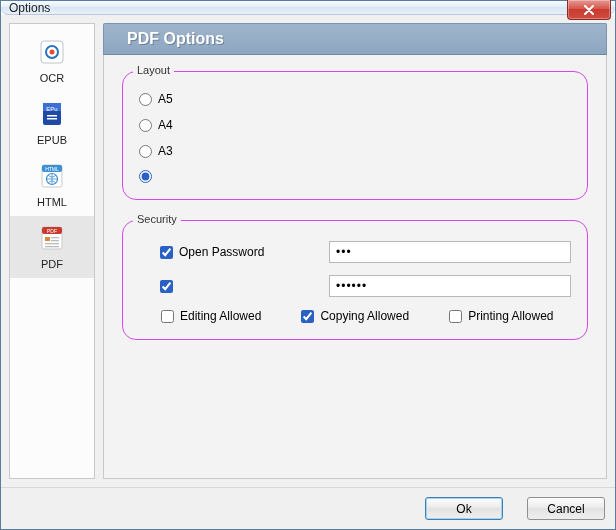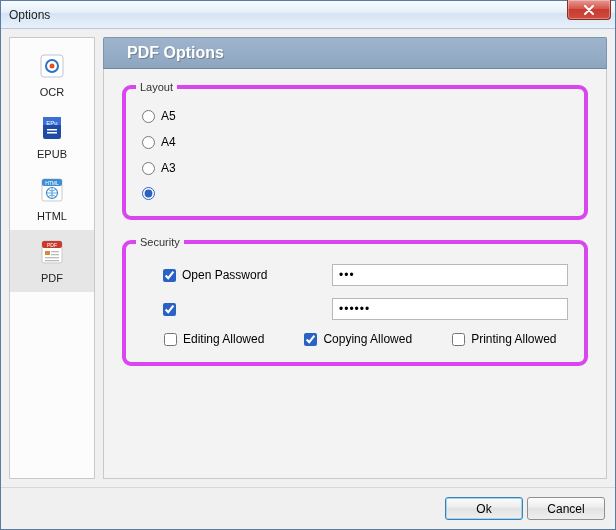--- a/index.html
+++ b/index.html
@@ -14,27 +14,28 @@
     width: 616px;
     height: 530px;
     border: 1px solid #5a7ca0;
     background: #fff;
     position: relative;
     display: flex;
     flex-direction: column;
   }
   
   .titlebar {
-    height: 28px;
+    height: 14px;
     background: linear-gradient(to bottom, #f7fbff 0%, #e4eef8 45%, #d5e4f3 46%, #e8f1fa 100%);
     border-bottom: 1px solid #b8c8da;
     display: flex;
     align-items: center;
     padding: 0 0 0 8px;
     position: relative;
+    border-radius: 9px;
   }
   .titlebar-title { font-size: 12px; color: #222; }
   .close-btn {
     position: absolute;
     top: -1px;
     right: 4px;
     width: 44px;
     height: 20px;
     background: linear-gradient(to bottom, #e59a94 0%, #d6574d 45%, #c83a2e 46%, #cf4c41 100%);
     border: 1px solid #8b2b22;
@@ -103,22 +104,22 @@
     border-radius: 2px 2px 0 0;
   }
   .panel-body {
     flex: 1;
     background: #f3f3f3;
     border: 1px solid #c9c9c9;
     border-top: none;
     padding: 16px 18px;
   }
   .group {
-    border: 4px solid #d946ef;
-    border-radius: 9px;
+    border: 1px solid #d946ef;
+    border-radius: 14px;
     padding: 14px 16px 14px 16px;
     margin-bottom: 20px;
     position: relative;
     background: #f3f3f3;
   }
   .group-title {
     position: absolute;
     top: -8px;
     left: 10px;
     background: #f3f3f3;
@@ -174,21 +175,21 @@
   }
   
   .footer {
     height: 42px;
     border-top: 1px solid #d8d8d8;
     background: #f0f0f0;
     display: flex;
     justify-content: flex-end;
     align-items: center;
     padding: 0 10px;
-    gap: 4px;
+    gap: 24px;
   }
   .btn {
     min-width: 78px;
     height: 23px;
     background: linear-gradient(to bottom, #fdfdfd 0%, #ececec 45%, #e1e1e1 46%, #efefef 100%);
     border: 1px solid #8e8f8f;
     border-radius: 3px;
     font-size: 12px;
     cursor: pointer;
     padding: 0 10px;

